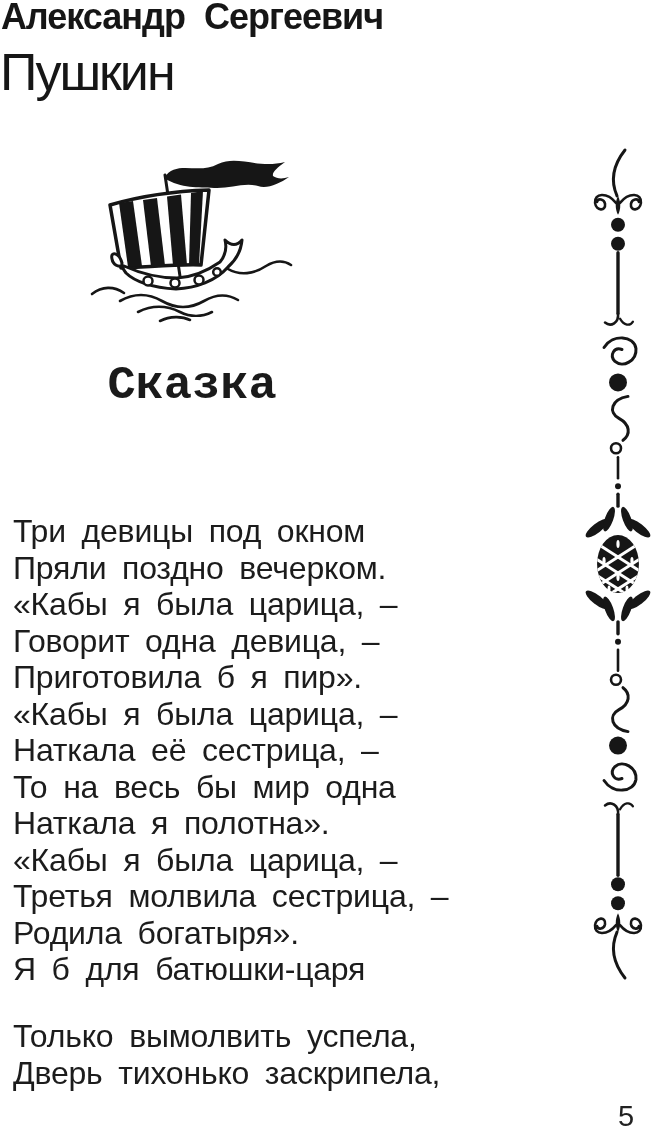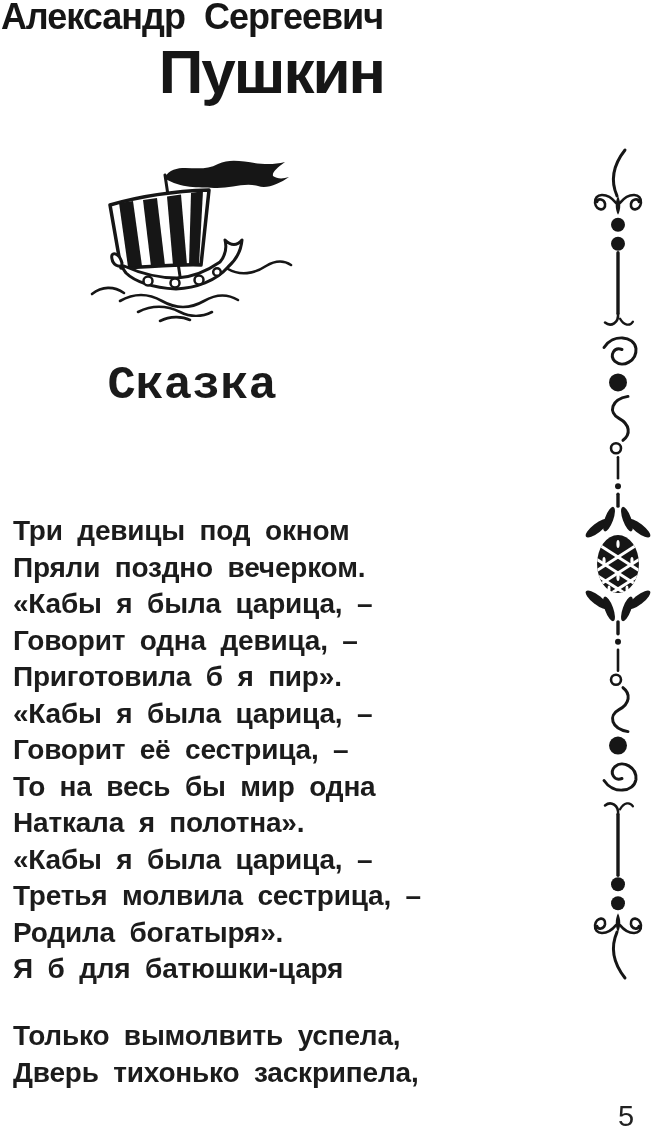--- a/index.html
+++ b/index.html
@@ -8,33 +8,33 @@
     background:#ffffff;color:#161616;
     font-family:"Liberation Sans",sans-serif;
   }
   .abs{position:absolute;}
   .author-line1{
     position:absolute;left:0;top:-3px;width:384px;text-align:center;
     font-size:36px;font-weight:700;letter-spacing:-1px;word-spacing:10px;
     line-height:40px;white-space:nowrap;
   }
   .author-line2{
-    position:absolute;left:0;top:40px;width:384px;text-align:right;
-    font-size:62px;font-weight:700;letter-spacing:-2px;line-height:64px;
+    position:absolute;left:0;top:40px;width:384px;text-align:left;
+    font-size:52px;font-weight:400;letter-spacing:-2px;line-height:64px;
   }
   .ship{left:86px;top:153px;width:210px;height:170px;}
   .title-block{
     left:0;top:356px;width:384px;text-align:center;
     font-family:Liberation Mono, monospace;font-weight:700;
     font-size:47px;line-height:60px;color:#1a1a1a;
   }
   .poem{
     left:13px;width:430px;
-    font-size:28px;line-height:36.5px;word-spacing:7px;
-    letter-spacing:-0.2px;color:#1c1c1c;font-weight:bold;
+    font-size:32px;line-height:36.5px;word-spacing:7px;
+    letter-spacing:-0.2px;color:#1c1c1c;
   }
   .stanza1{top:513px;}
   .stanza2{top:1018px;}
   .poem-line{white-space:nowrap;}
   .page-number{
     left:606px;top:1100px;width:40px;text-align:center;
     font-size:29px;color:#222;
   }
   .ornament{left:585px;top:146px;width:66px;height:836px;}
   svg{display:block;}
@@ -80,21 +80,21 @@
   <div>Сказка</div>
 </div>
 
 <div class="abs poem stanza1">
   <div class="poem-line">Три девицы под окном</div>
   <div class="poem-line">Пряли поздно вечерком.</div>
   <div class="poem-line">«Кабы я была царица, –</div>
   <div class="poem-line">Говорит одна девица, –</div>
   <div class="poem-line">Приготовила б я пир».</div>
   <div class="poem-line">«Кабы я была царица, –</div>
-  <div class="poem-line">Говорит её сестрица, –</div>
+  <div class="poem-line">Наткала её сестрица, –</div>
   <div class="poem-line">То на весь бы мир одна</div>
   <div class="poem-line">Наткала я полотна».</div>
   <div class="poem-line">«Кабы я была царица, –</div>
   <div class="poem-line">Третья молвила сестрица, –</div>
   <div class="poem-line">Родила богатыря».</div>
   <div class="poem-line">Я б для батюшки-царя</div>
 </div>
 
 <div class="abs poem stanza2">
   <div class="poem-line">Только вымолвить успела,</div>

